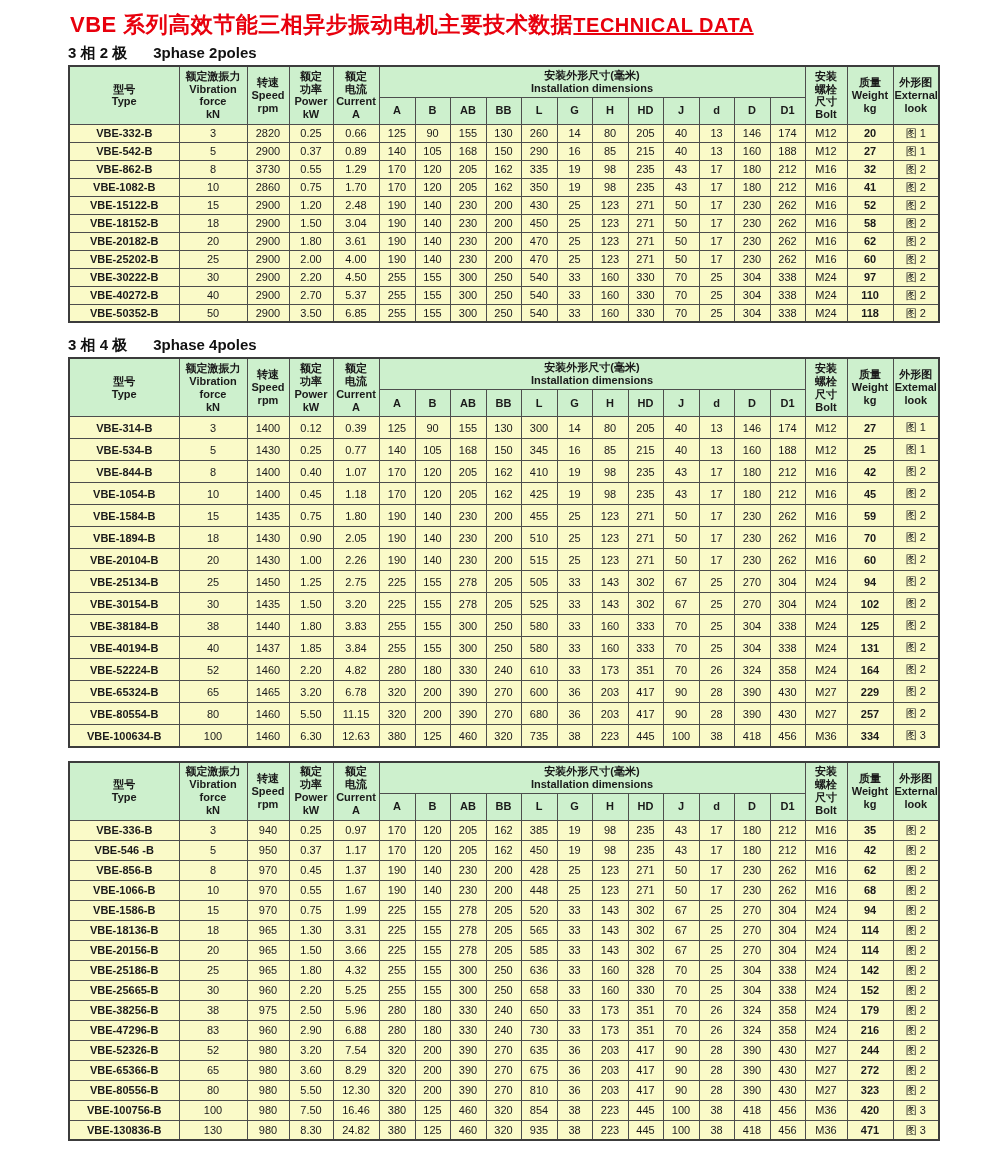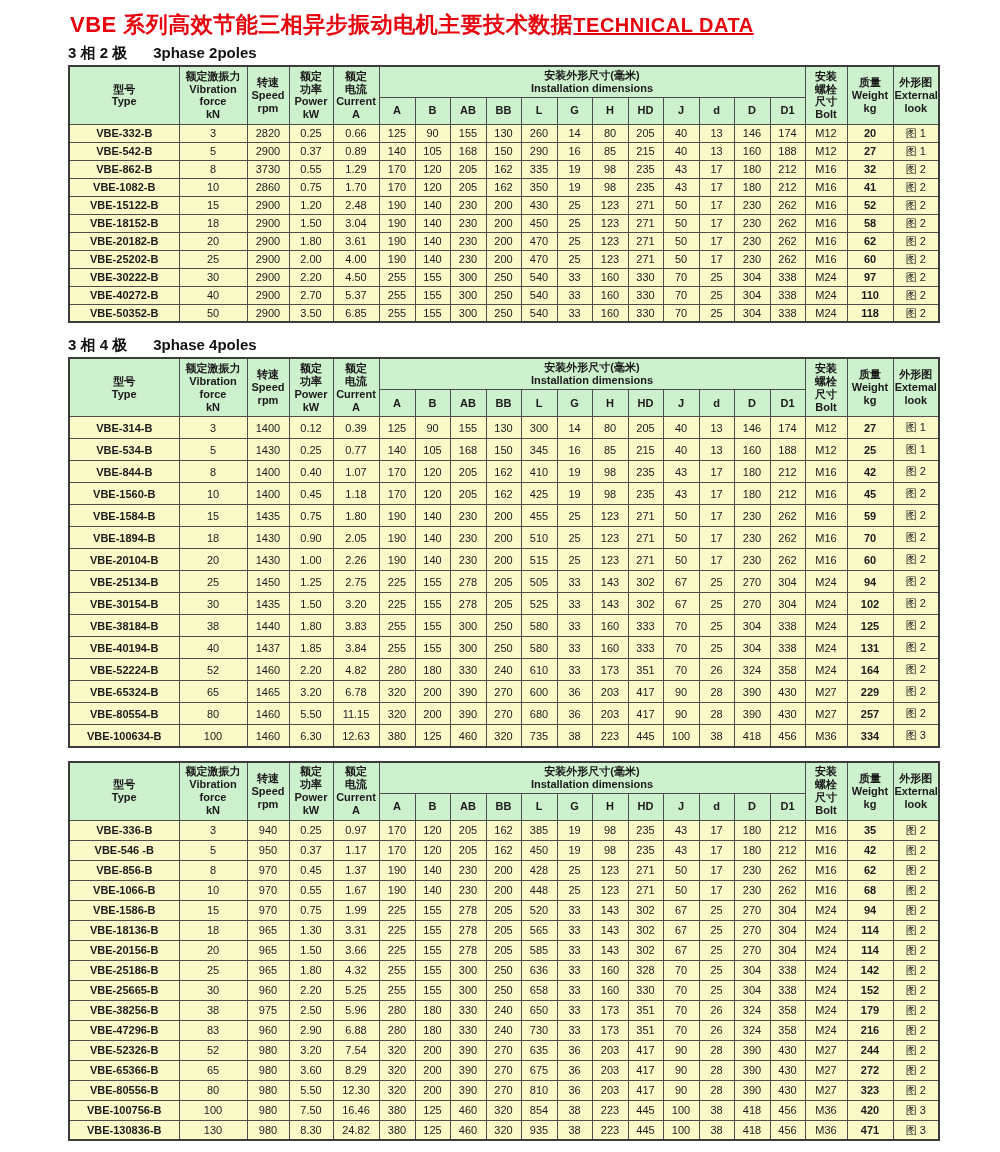--- a/index.html
+++ b/index.html
@@ -523,21 +523,21 @@
             <td class="c-HD">235</td>
             <td class="c-J">43</td>
             <td class="c-d">17</td>
             <td class="c-D">180</td>
             <td class="c-D1">212</td>
             <td class="c-bolt">M16</td>
             <td class="c-weight">42</td>
             <td class="c-look">图 2</td>
           </tr>
           <tr>
-            <td class="c-type">VBE-1560-B</td>
+            <td class="c-type">VBE-1054-B</td>
             <td class="c-force">10</td>
             <td class="c-speed">1400</td>
             <td class="c-power">0.45</td>
             <td class="c-current">1.18</td>
             <td class="c-A">170</td>
             <td class="c-B">120</td>
             <td class="c-AB">205</td>
             <td class="c-BB">162</td>
             <td class="c-L">425</td>
             <td class="c-G">19</td>

